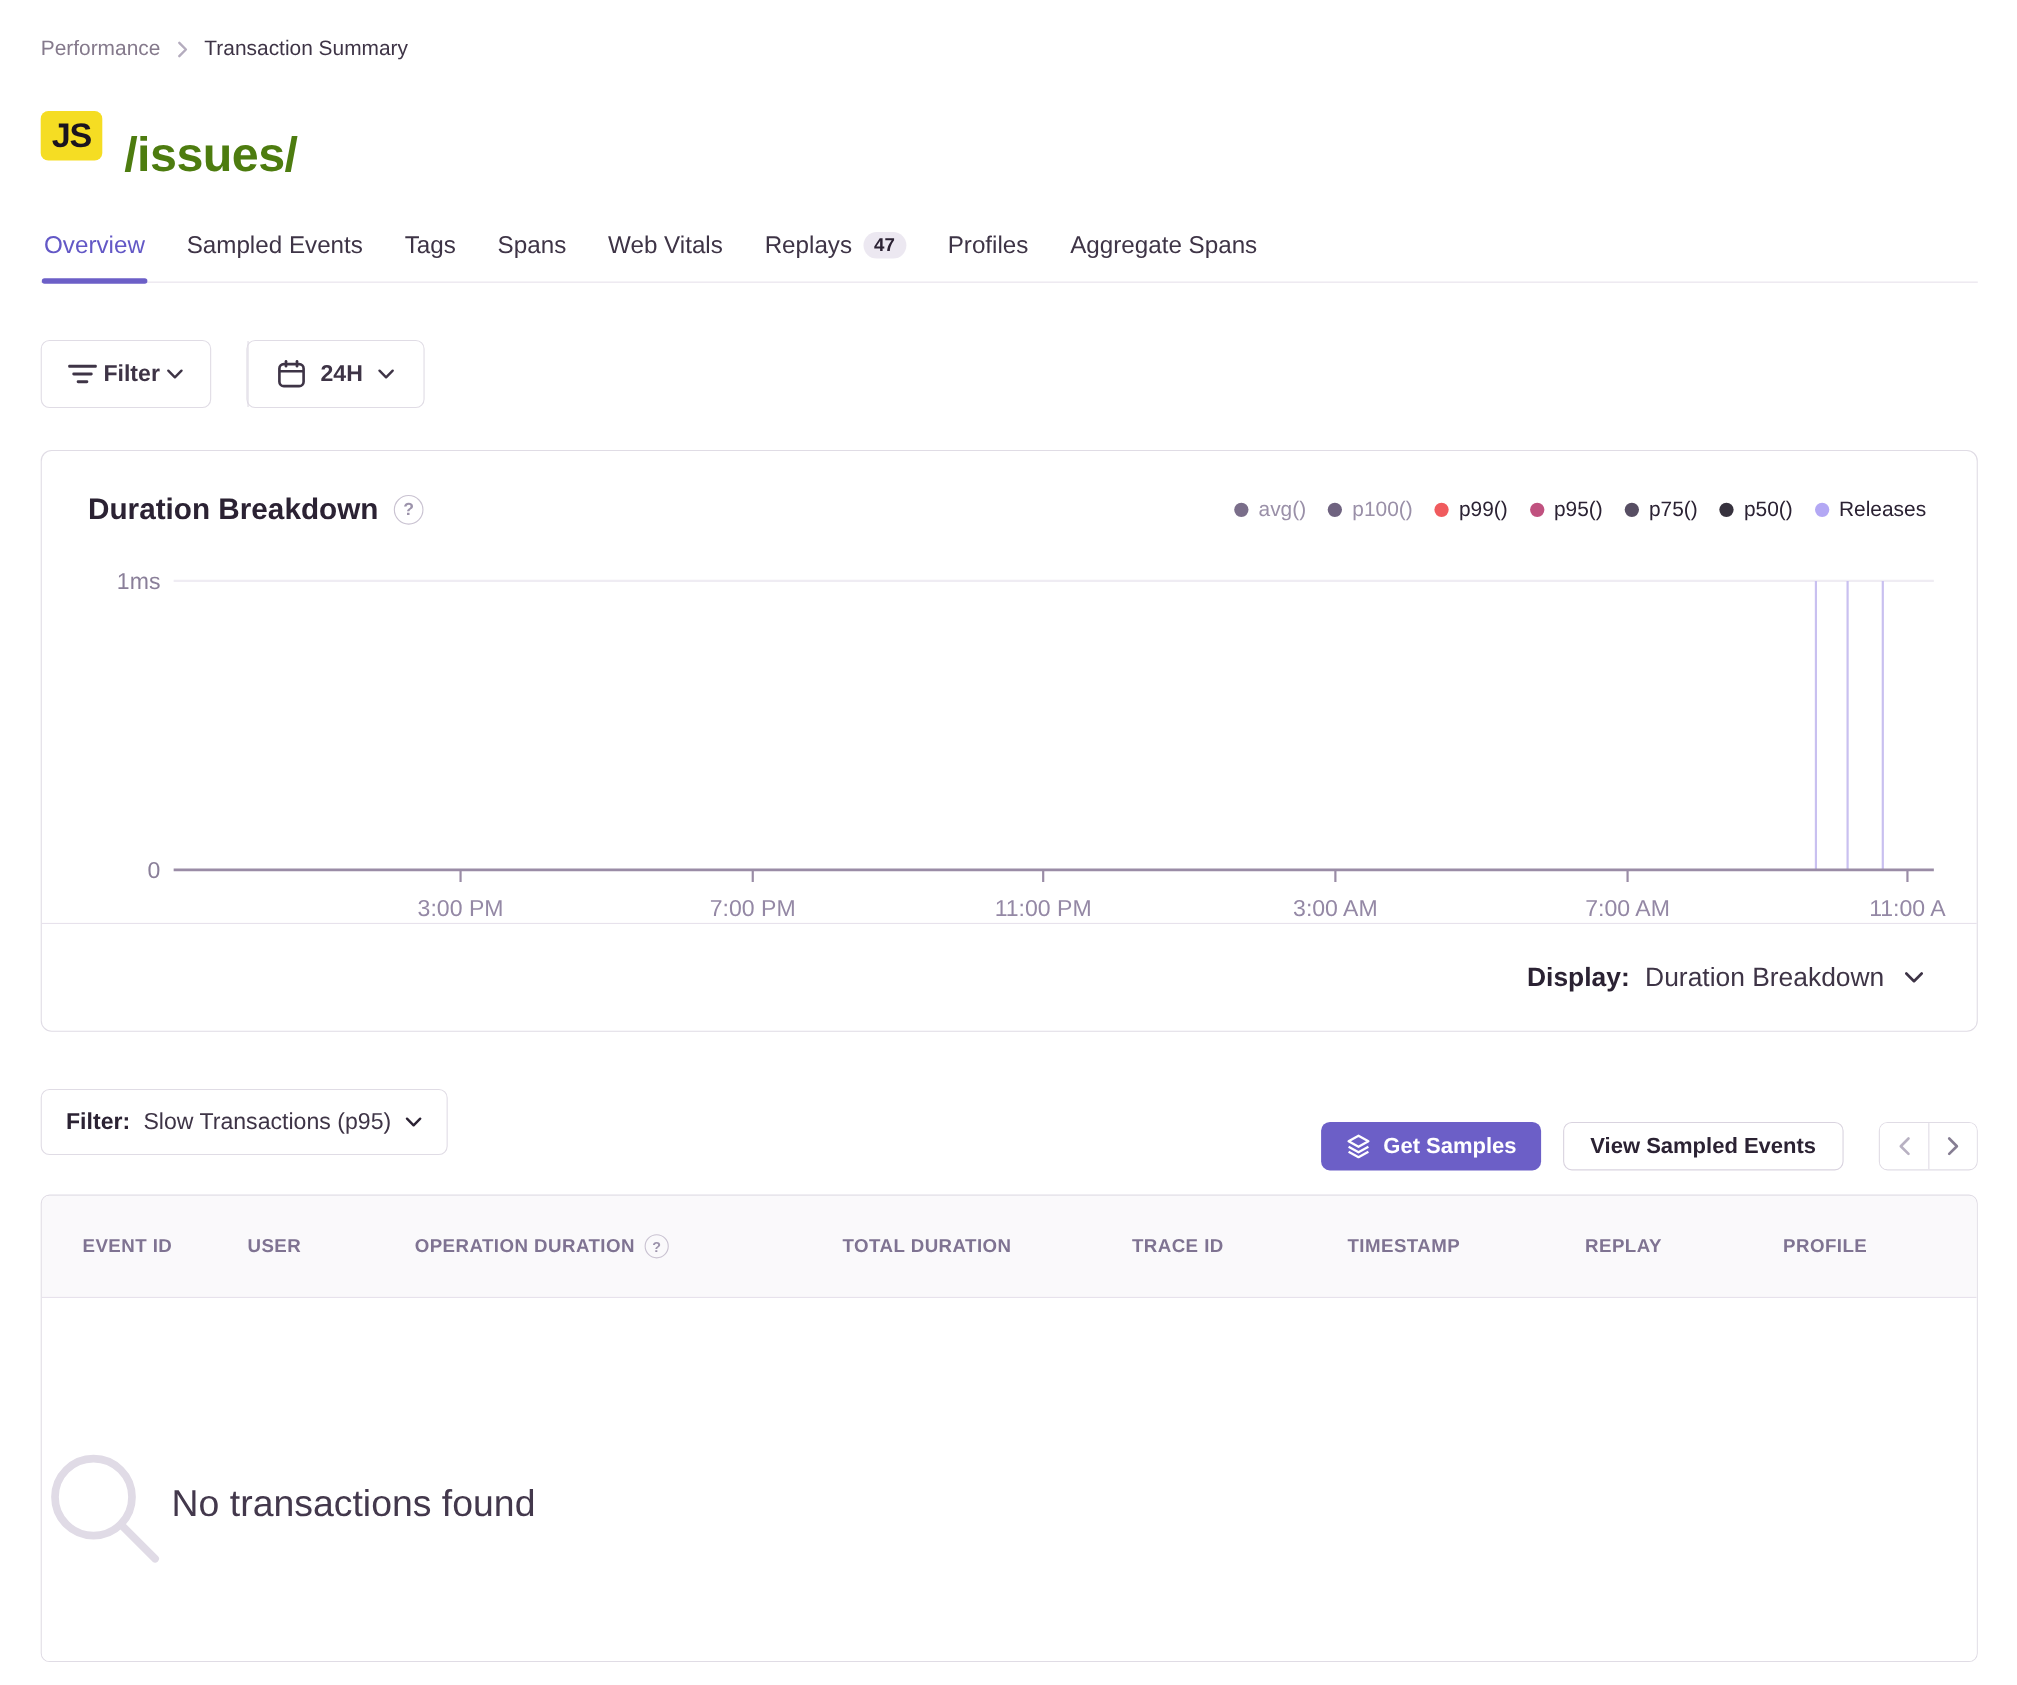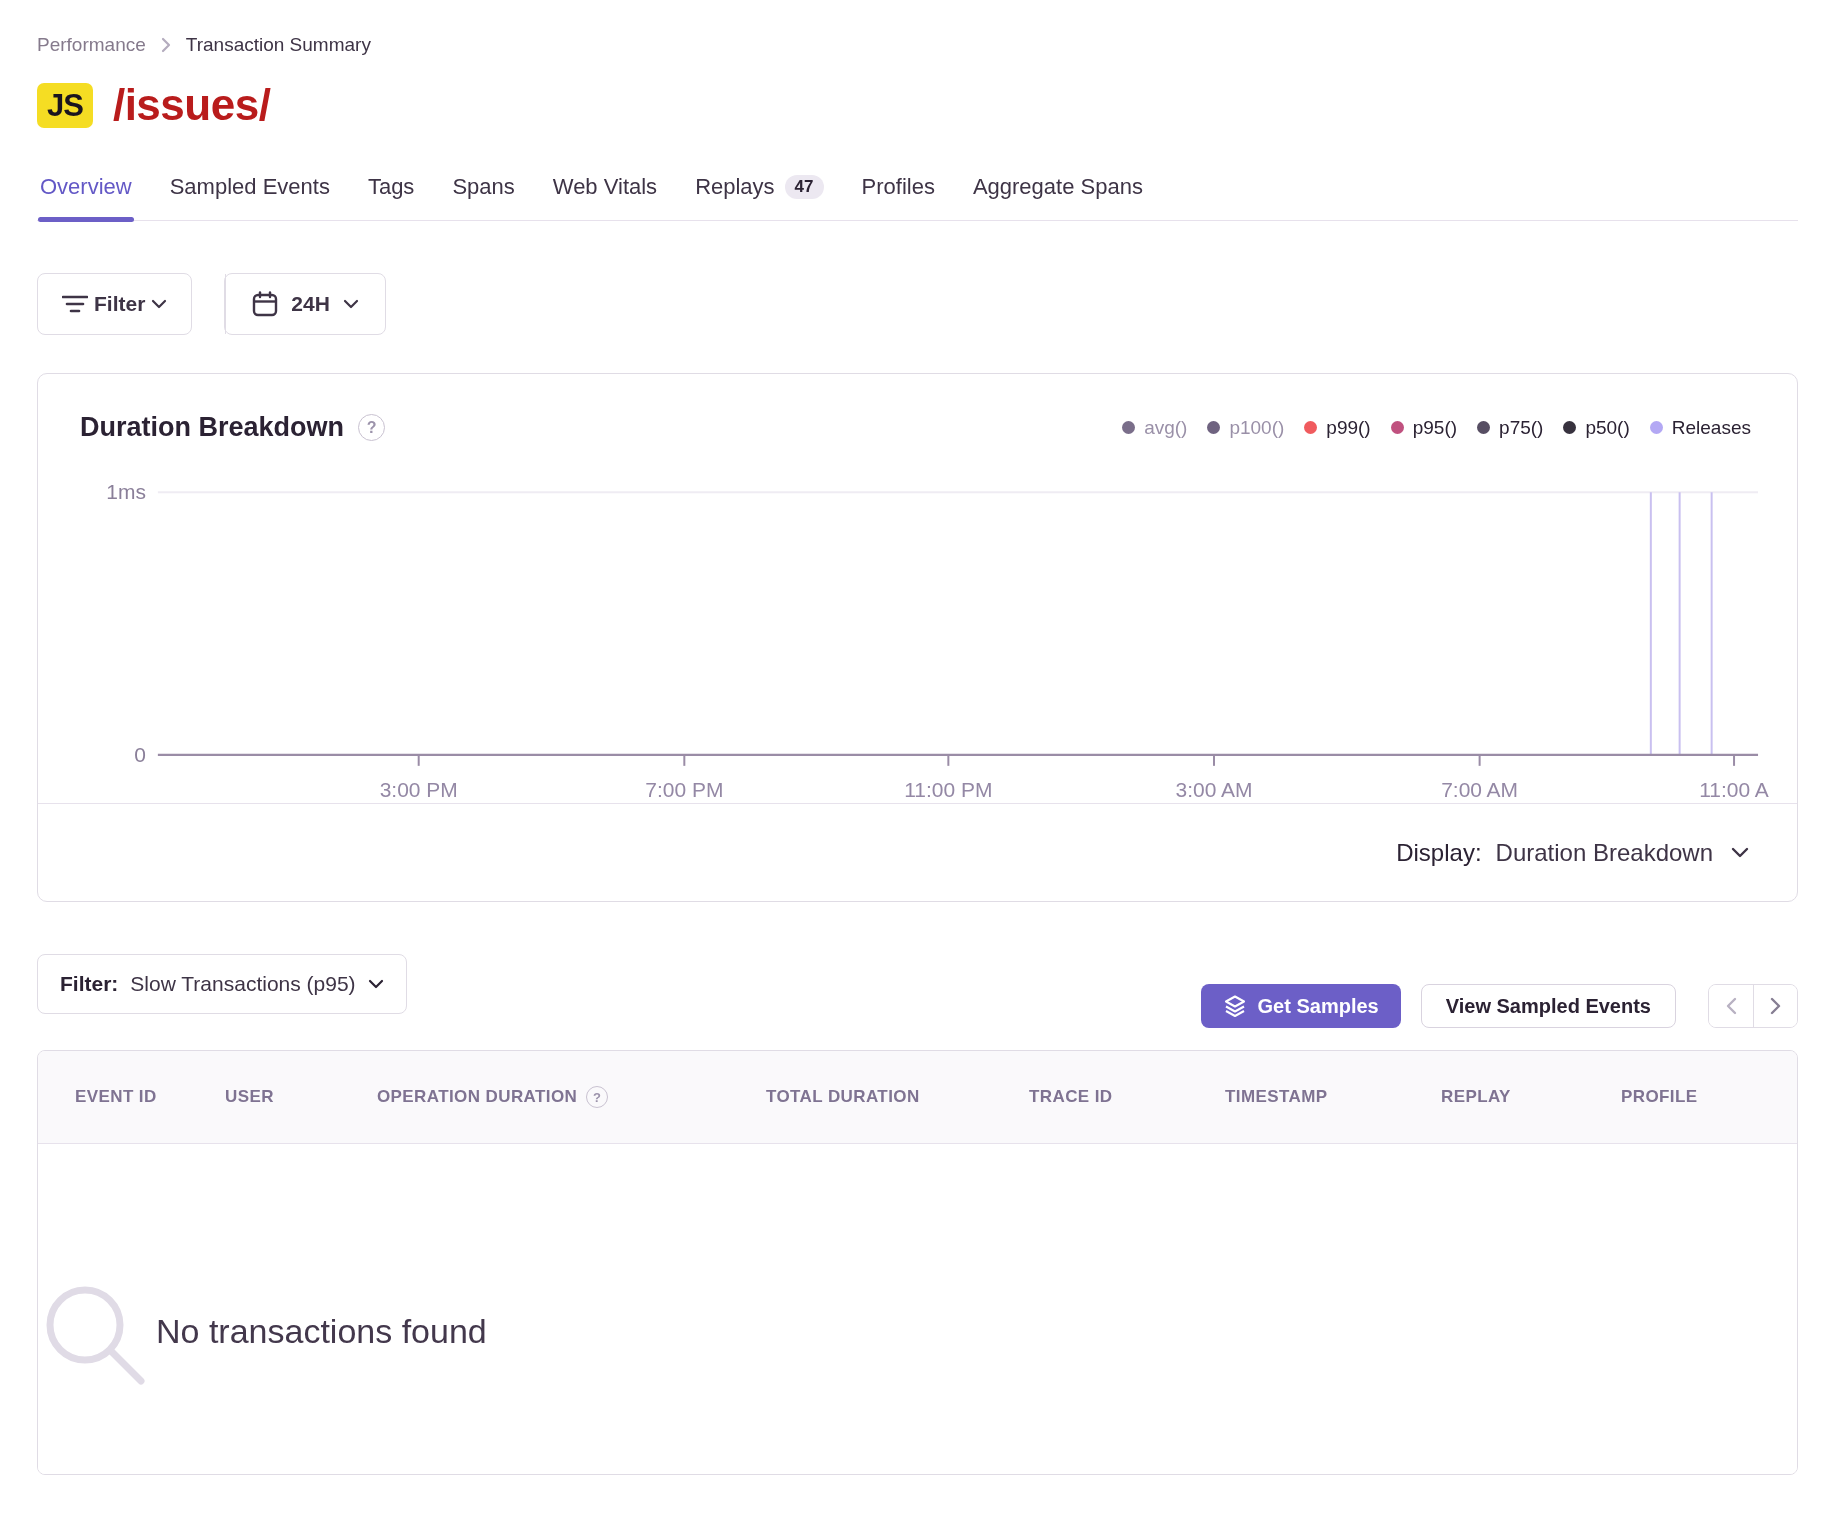--- a/index.html
+++ b/index.html
@@ -16,21 +16,21 @@
   .crumb-link { color:#857A8C; }
   .crumb-current { color:#3E3446; }
   .crumb-sep { display:flex; align-items:center; }
 
   
   .title-row { margin-top:24px; display:flex; align-items:center; gap:20px; }
   .proj-badge {
     background:#F5DD23; color:#1A141F; font-weight:700; font-size:31px;
     padding:7px 10px; border-radius:7px; line-height:1; letter-spacing:-1px;
   }
-  .page-title { font-size:44px; font-weight:700; color:#b91c1c; letter-spacing:-0.5px; }
+  .page-title { font-size:44px; font-weight:700; color:#4d7c0f; letter-spacing:-0.5px;margin-top:36px; }
 
   
   .tab-bar { margin-top:44px; display:flex; gap:34px; border-bottom:1px solid #E7E1EC; padding:0 1px; }
   .tab { position:relative; display:flex; align-items:center; gap:10px; padding:0 2px 20px 2px;
          font-size:22px; color:#3E3446; cursor:pointer; }
   .tab.active { color:#6358C6;text-align:center; }
   .tab.active::after { content:""; position:absolute; left:0; right:0; bottom:-2px; height:5px;
          background:#6C5FC7; border-radius:3px; }
   .tab-badge { background:#ECE8F1; color:#2B2233; font-size:17px; font-weight:700;
          border-radius:12px; padding:3px 10px; line-height:1.1; }
@@ -58,21 +58,21 @@
   .chart-title { font-size:27px; font-weight:700; color:#2B2233; }
   .help-circle { width:27px; height:27px; border:1.5px solid #C9C2D1; border-radius:50%;
          color:#9C93AB; font-size:16px; font-weight:700; display:flex; align-items:center; justify-content:center; cursor:pointer; }
   .legend { display:flex; align-items:center; gap:20px; }
   .legend-item { display:flex; align-items:center; gap:9px; font-size:19px; color:#2B2233; cursor:pointer; }
   .legend-item.muted { color:#9A90A8; }
   .legend-dot { width:13px; height:13px; border-radius:50%; }
   .chart-svg { display:block; width:1760px; height:350px; margin-top:2px; }
   .panel-footer { border-top:1px solid #E7E2EC; height:98px; display:flex; align-items:center;
          justify-content:flex-end; padding-right:48px; gap:8px; font-size:24px; }
-  .display-label { font-weight:400; color:#2B2233; }
+  .display-label { font-weight:700; color:#2B2233; }
   .display-value { color:#3E3446; margin-left:6px; }
   .panel-footer .chev { margin-left:10px; }
 
   
   .actions-row { margin-top:38px; display:flex; align-items:center; justify-content:space-between; }
   .filter-pill { display:flex; align-items:center; gap:12px; border:1px solid #E0DCE5; border-radius:8px;
          height:60px; padding:0 22px; font-size:21px; cursor:pointer; background:#fff; }
   .filter-pill .k { font-weight:700; color:#2B2233; }
   .filter-pill .v { color:#3E3446; }
   .actions-right { display:flex; align-items:center; gap:20px;margin-top:44px; }

